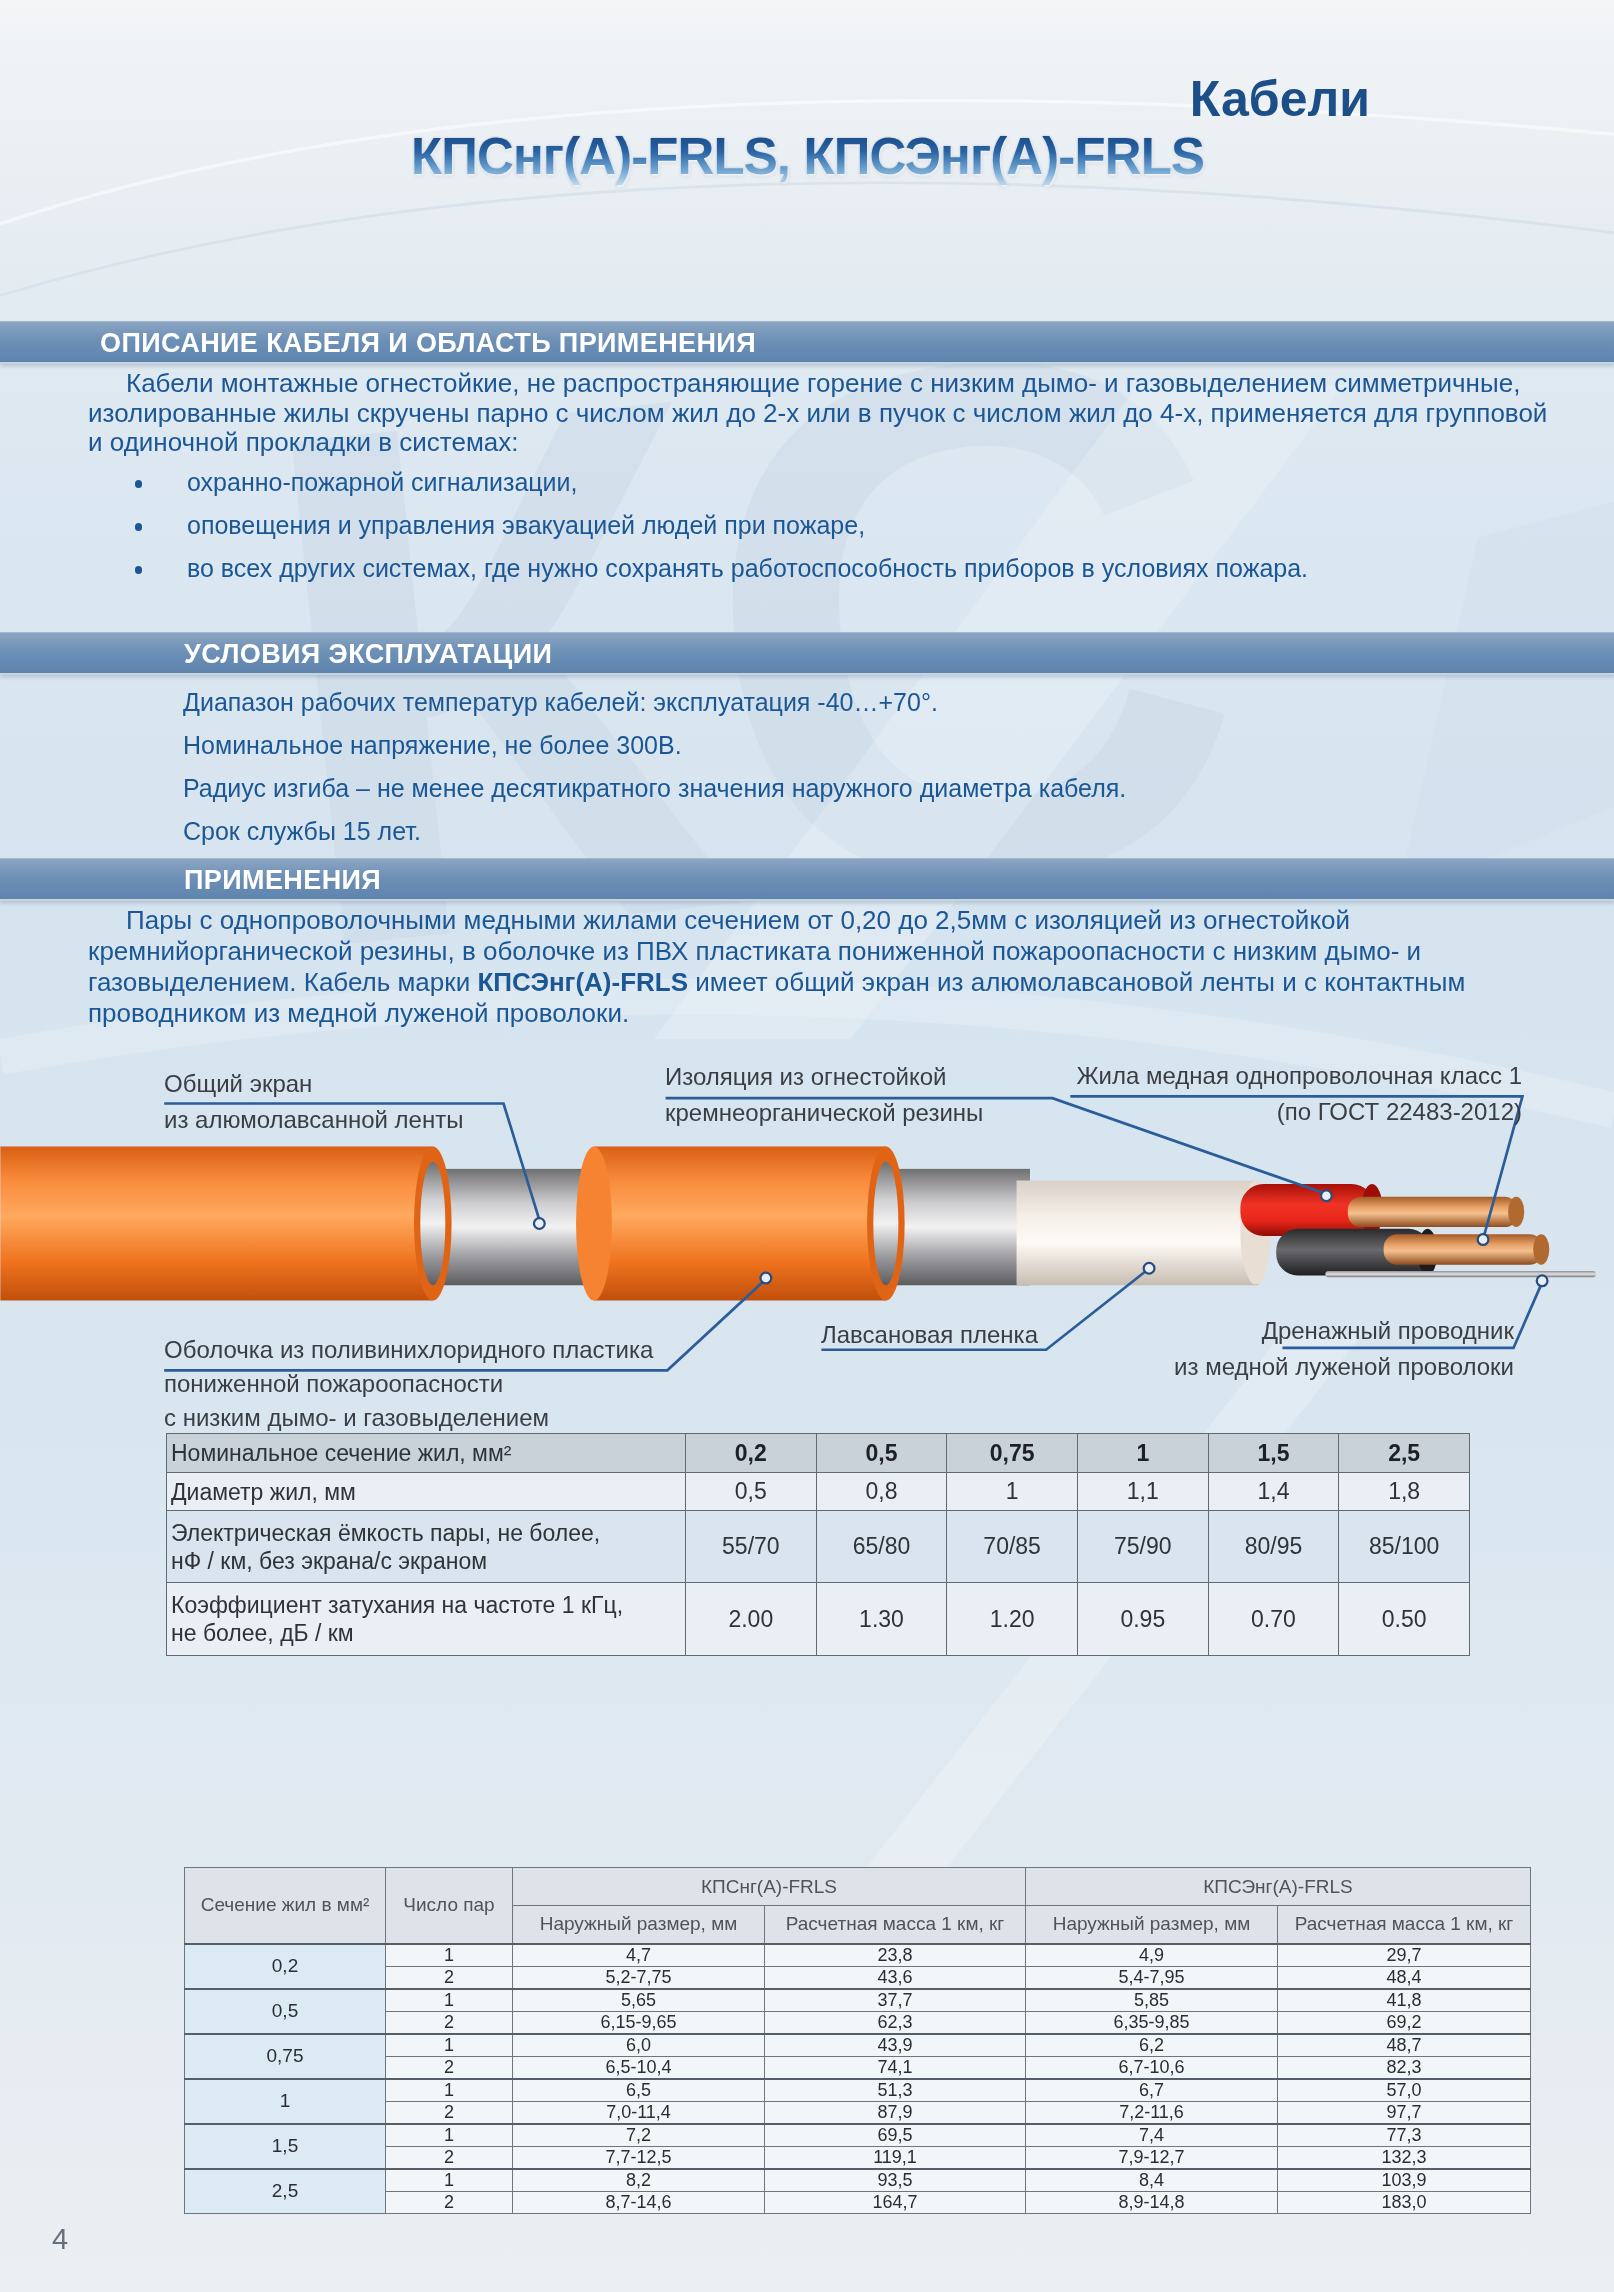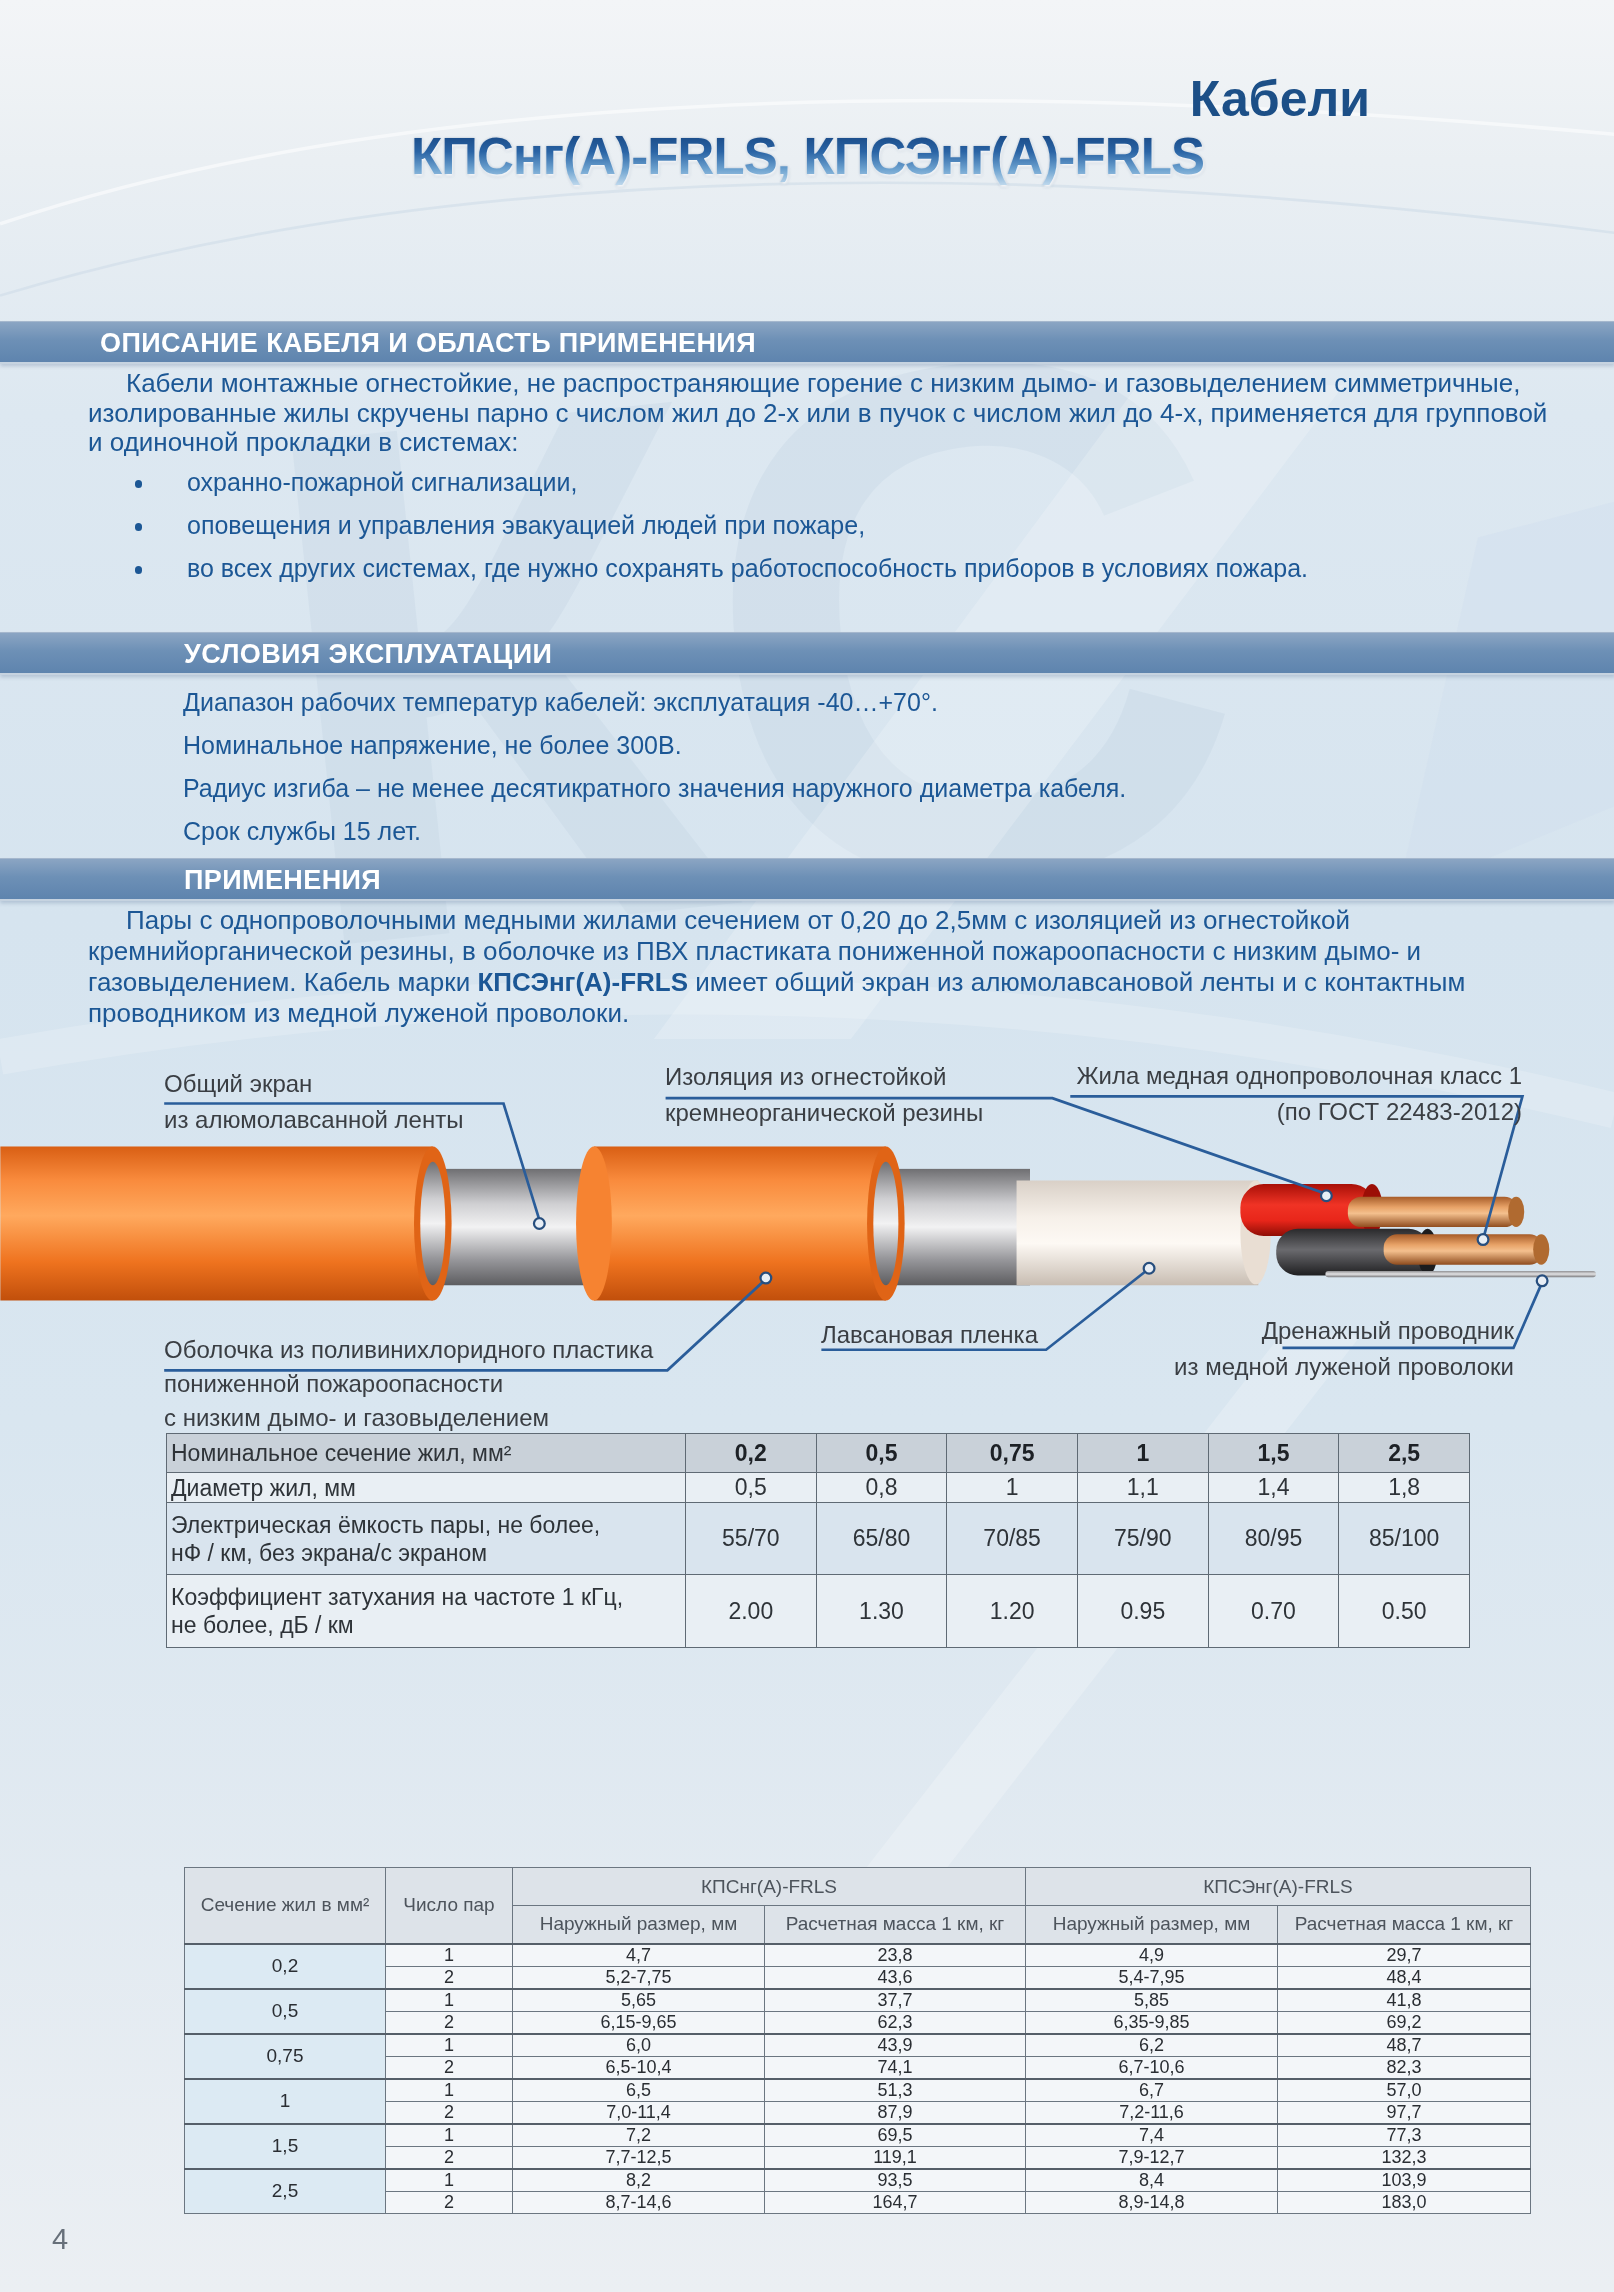--- a/index.html
+++ b/index.html
@@ -241,21 +241,21 @@
     <tbody>
         <tr class="hd" style="height:39px">
       <td class="lbl">Номинальное сечение жил, мм²</td>
       <td class="val">0,2</td>
       <td class="val">0,5</td>
       <td class="val">0,75</td>
       <td class="val">1</td>
       <td class="val">1,5</td>
       <td class="val">2,5</td>
     </tr>
-    <tr class="r-even" style="height:30px">
+    <tr class="r-even" style="height:38px">
       <td class="lbl">Диаметр жил, мм</td>
       <td class="val">0,5</td>
       <td class="val">0,8</td>
       <td class="val">1</td>
       <td class="val">1,1</td>
       <td class="val">1,4</td>
       <td class="val">1,8</td>
     </tr>
     <tr class="r-odd" style="height:72px">
       <td class="lbl">Электрическая ёмкость пары,  не более,

